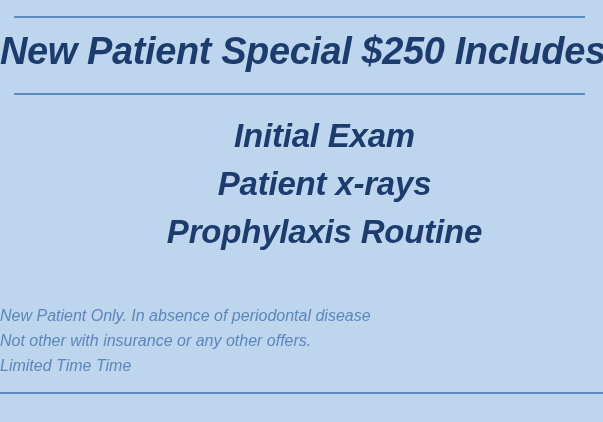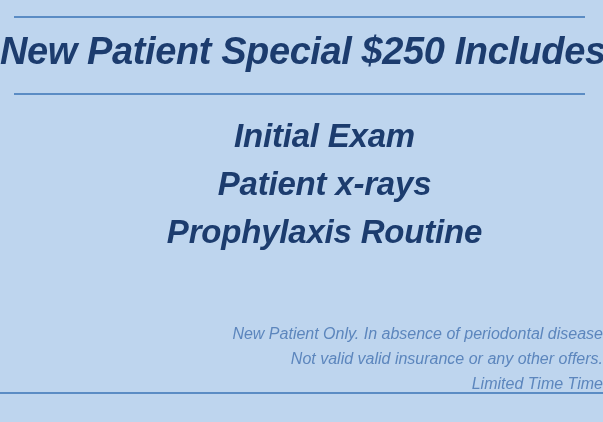--- a/index.html
+++ b/index.html
@@ -73,23 +73,23 @@
     font-style: italic;
     color: #1c3c6e;
     letter-spacing: -0.2px;
     white-space: nowrap;
   }
 
   
   .fine-print {
     position: absolute;
     left: 0;
-    top: 321px;
+    top: 303px;
     width: 603px;
-    text-align: right;
+    text-align: left;
   }
 
   .fine-print-line {
     font-size: 16px;
     line-height: 25px;
     font-style: italic;
     font-weight: normal;
     color: #5c86bd;
     white-space: nowrap;
   }
@@ -125,20 +125,20 @@
   </div>
 
   <div class="offer-list">
     <div class="offer-item">Initial Exam</div>
     <div class="offer-item">Patient x-rays</div>
     <div class="offer-item">Prophylaxis Routine</div>
   </div>
 
   <div class="fine-print">
     <div class="fine-print-line">New Patient Only. In absence of periodontal disease</div>
-    <div class="fine-print-line">Not valid valid insurance or any other offers.</div>
+    <div class="fine-print-line">Not other with insurance or any other offers.</div>
     <div class="fine-print-line">Limited Time Time</div>
   </div>
 
   <div class="rule-full"></div>
   <div class="footer-band"></div>
 
 </div>
 
 </body></html>

